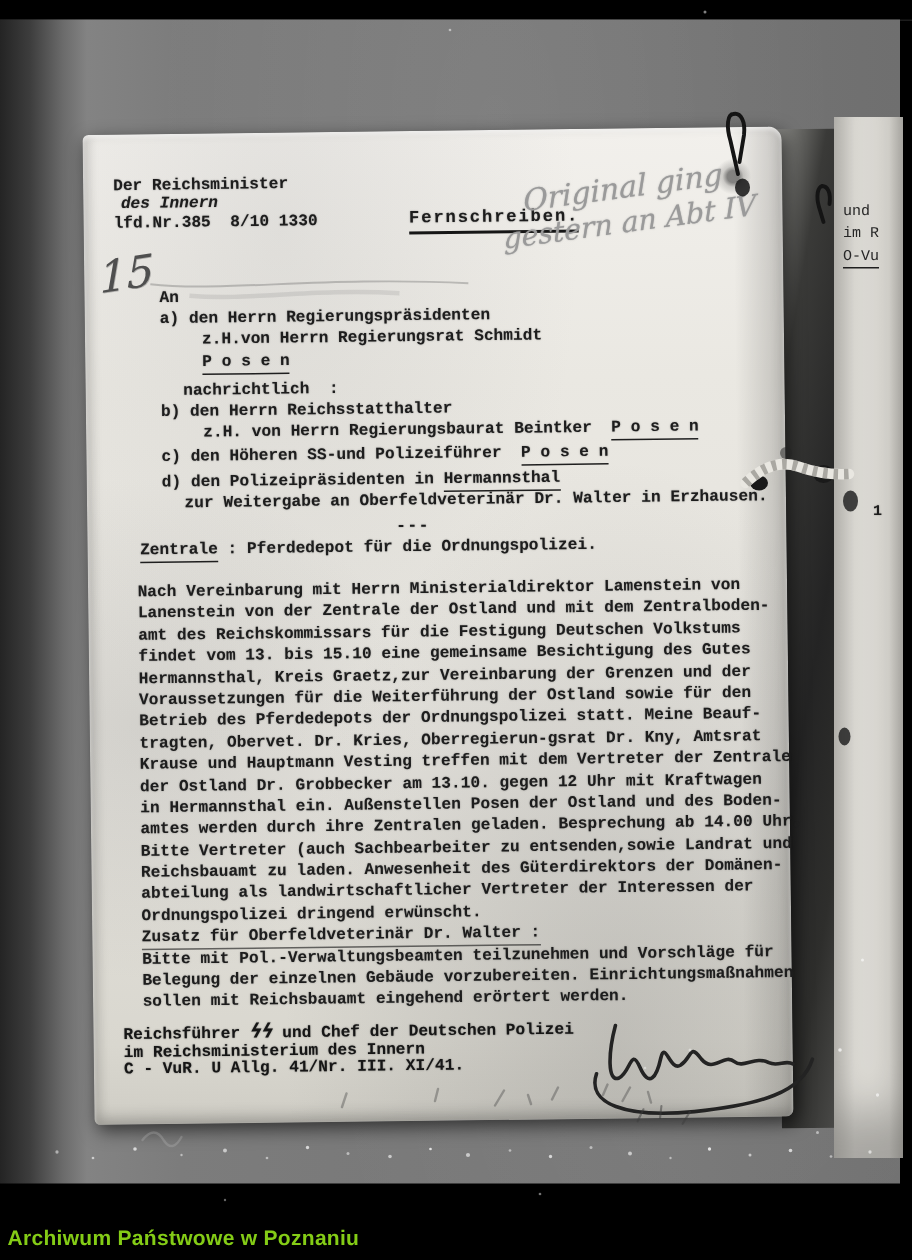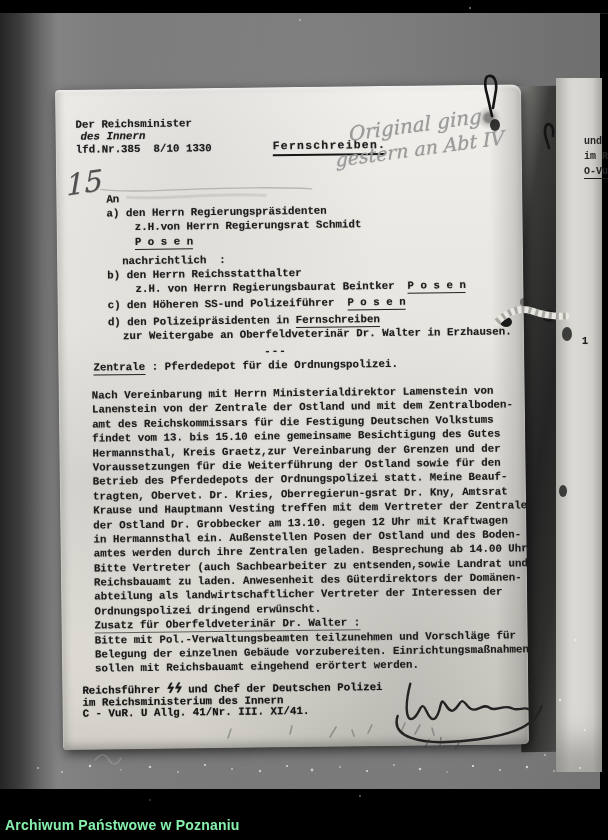--- a/index.html
+++ b/index.html
@@ -42,27 +42,27 @@
             color:#9a9a9a;line-height:24px;text-shadow:0 0 1px rgba(150,150,150,0.8);}
   .handnote .n2{display:block;margin-left:-14px;font-size:19px;}
   .bodyblock{position:absolute;left:33px;top:299px;width:448px;}
   .bodyblock div{height:14.4px;line-height:14.4px;font-size:10.8px;font-weight:bold;
                  color:#1d1d1d;white-space:pre;text-shadow:0 0 1px rgba(45,45,45,0.5);}
   .footerblock{position:absolute;left:20px;top:594px;}
   .footerblock div{font-size:10.8px;line-height:11.6px;font-weight:bold;color:#161616;
                    white-space:pre;text-shadow:0 0 1px rgba(30,30,30,0.6);}
   .runes{font-family:"DejaVu Sans",sans-serif;display:inline-block;transform:skewX(-14deg);
          font-size:13px;letter-spacing:-1px;}
-  .sidetext{position:absolute;left:6px;top:56px;font-size:10px;font-weight:bold;color:#262626;
-            line-height:15px;white-space:pre;margin-left:22px;}
+  .sidetext{position:absolute;left:6px;top:56px;font-size:10px;font-weight:normal;color:#262626;
+            line-height:15px;white-space:pre;}
   .filmstrip{position:absolute;left:0;top:788px;width:496px;height:24px;background:#050505;margin-top:40px;}
   .filmmarks{position:absolute;left:388px;top:6px;font-size:9px;font-weight:bold;color:#383838;
              letter-spacing:7px;font-family:"Liberation Sans",sans-serif;opacity:0.85;}
   .captionbar{position:absolute;left:0;top:812px;width:608px;height:28px;background:#000;}
-  .captionbar span{position:absolute;left:5px;top:5px;color:#86efac;font-size:14px;font-weight:bold;
+  .captionbar span{position:absolute;left:5px;top:5px;color:#84cc16;font-size:14px;font-weight:bold;
                    font-family:"Liberation Sans",sans-serif;letter-spacing:0.2px;}
   .topbar{position:absolute;left:0;top:0;width:608px;height:13px;background:#000;
           border-bottom:1px solid #1c1c1c;}
   svg{display:block;}
   .overlay{position:absolute;left:0;top:0;width:608px;height:840px;pointer-events:none;}
 </style>
 </head>
 <body>
 
 <div class="stage">
@@ -90,21 +90,21 @@
     <div class="typed" style="left:50px;top:118px;">a) den Herrn Regierungspräsidenten</div>
     <div class="typed" style="left:78px;top:132px;">z.H.von Herrn Regierungsrat Schmidt</div>
     <div class="typed" style="left:78px;top:147px;"><span class="u">P o s e n</span></div>
 
     <div class="typed" style="left:65px;top:166px;">nachrichtlich  :</div>
     <div class="typed" style="left:50px;top:180px;">b) den Herrn Reichsstatthalter</div>
     <div class="typed" style="left:78px;top:194px;"><span>z.H. von Herrn Regierungsbaurat Beintker  </span><span class="u">P o s e n</span></div>
 
     <div class="typed" style="left:50px;top:210px;"><span>c) den Höheren SS-und Polizeiführer  </span><span class="u">P o s e n</span></div>
 
-    <div class="typed" style="left:50px;top:227px;"><span>d) den Polizeipräsidenten in </span><span class="u">Fernschreiben</span></div>
+    <div class="typed" style="left:50px;top:227px;"><span>d) den Polizeipräsidenten in </span><span class="u">Hermannsthal</span></div>
     <div class="typed" style="left:65px;top:241px;">zur Weitergabe an Oberfeldveterinär Dr. Walter in Erzhausen.</div>
 
     <div class="typed" style="left:206px;top:258px;letter-spacing:1px;">---</div>
 
     <div class="typed" style="left:35px;top:272px;"><span class="u">Zentrale</span><span> : Pferdedepot für die Ordnungspolizei.</span></div>
 
     <div class="bodyblock">
       <div>Nach Vereinbarung mit Herrn Ministerialdirektor Lamenstein von</div>
       <div>Lanenstein von der Zentrale der Ostland und mit dem Zentralboden-</div>
       <div>amt des Reichskommissars für die Festigung Deutschen Volkstums</div>

